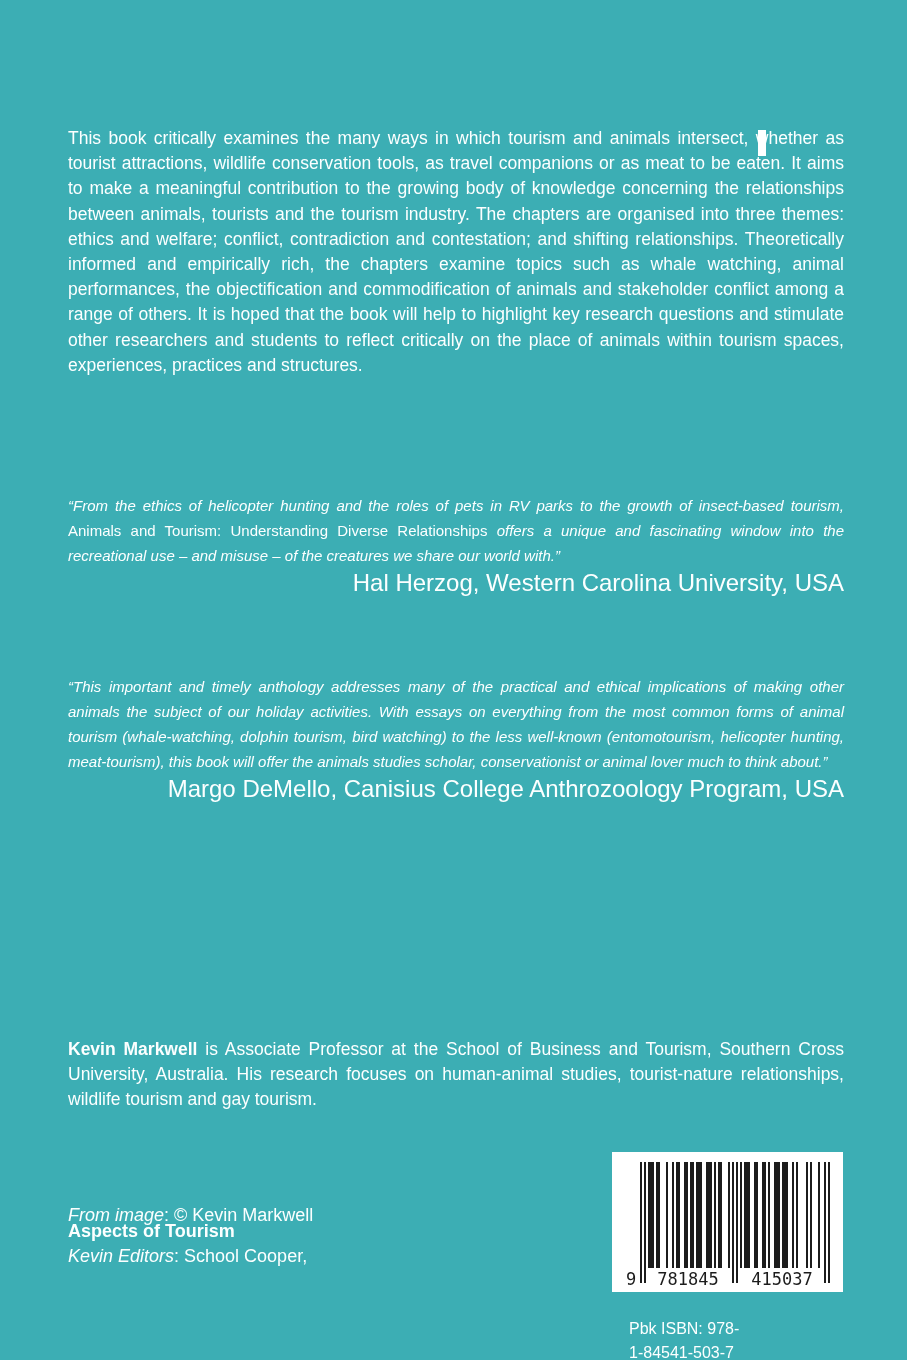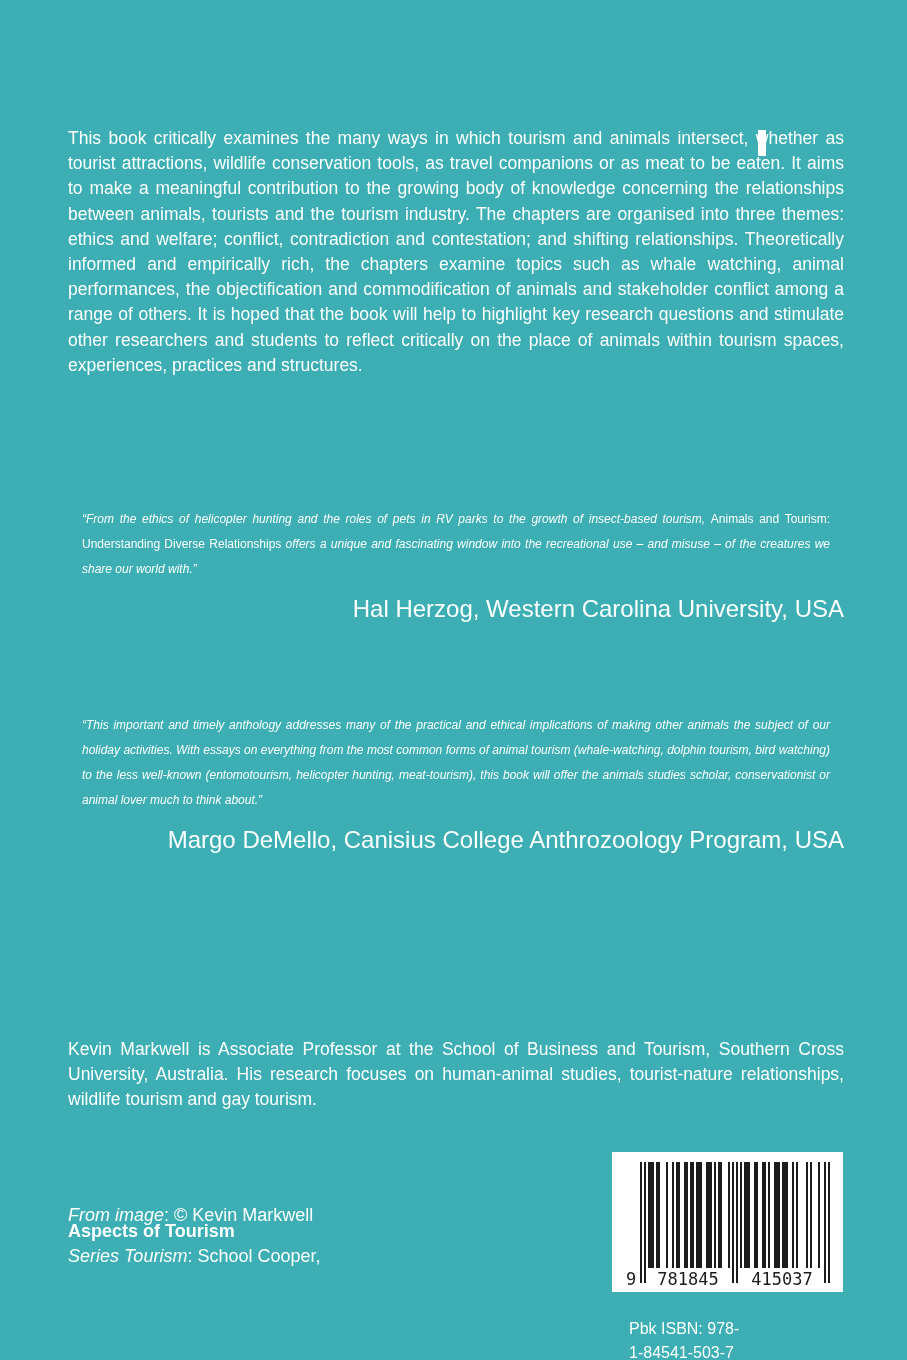--- a/index.html
+++ b/index.html
@@ -13,38 +13,38 @@
   .page { position: relative; width: 766px; height: 1360px; }
 
   .desc {
     position: absolute; left: 68px; top: 126px; width: 776px; margin: 0;
     font-size: 17.5px; line-height: 25.2px;
     text-align: justify;
   }
 
   .quote-block { position: absolute; left: 68px; width: 776px; }
   .q1 { top: 493px; }
-  .q2 { top: 699px; }
+  .q2 { top: 674px; }
   .quote {
-    margin: 14px; font-style: italic;
-    font-size: 12px; line-height: 25px;
+    margin: 0; font-style: italic;
+    font-size: 15px; line-height: 25px;
     text-align: justify;
   }
   .roman { font-style: normal; }
   .attribution {
     margin: 2px 0 0; text-align: right;
     font-size: 24px; line-height: 25px; font-style: normal;
   }
 
   .bio {
     position: absolute; left: 68px; top: 1037px; width: 776px; margin: 0;
     font-size: 17.5px; line-height: 25.2px;
     text-align: justify;
   }
-  .bio .bold { font-weight: normal; }
+  .bio .bold { font-weight: bold; }
 
   .credit {
     position: absolute; left: 68px; top: 1203px; margin: 0;
     font-size: 18px; line-height: 24px;
   }
   .ital { font-style: italic; }
 
   .series {
     position: absolute; left: 68px; top: 1219px; margin: 0;
     font-size: 18px; line-height: 24.6px;
@@ -85,21 +85,21 @@
     <p class="quote">“This important and timely anthology addresses many of the practical and ethical implications of making other animals the subject of our holiday activities. With essays on everything from the most common forms of animal tourism (whale-watching, dolphin tourism, bird watching) to the less well-known (entomotourism, helicopter hunting, meat-tourism), this book will offer the animals studies scholar, conservationist or animal lover much to think about.”</p>
     <p class="attribution">Margo DeMello, Canisius College Anthrozoology Program, USA</p>
   </div>
 
   <p class="bio"><span class="bold">Kevin Markwell</span><span> is Associate Professor at the School of Business and Tourism, Southern Cross University, Australia. His research focuses on human-animal studies, tourist-nature relationships, wildlife tourism and gay tourism.</span></p>
 
   <p class="credit"><span class="ital">From image</span><span>: © Kevin Markwell</span></p>
 
   <div class="series">
     <div class="series-name">Aspects of Tourism</div>
-    <div><span class="ital">Series Tourism</span><span>: School Cooper,</span></div>
+    <div><span class="ital">Kevin Editors</span><span>: School Cooper,</span></div>
   </div>
 
   <div class="barcode-wrap">
     <svg width="231" height="140" viewBox="0 0 231 140" xmlns="http://www.w3.org/2000/svg">
       <g id="barcode-bars">
           <rect x="28" y="10" width="2" height="121" fill="#1c1c1c"></rect>
           <rect x="32" y="10" width="2" height="121" fill="#1c1c1c"></rect>
           <rect x="36" y="10" width="2" height="106" fill="#1c1c1c"></rect>
           <rect x="38" y="10" width="2" height="106" fill="#1c1c1c"></rect>
           <rect x="40" y="10" width="2" height="106" fill="#1c1c1c"></rect>

